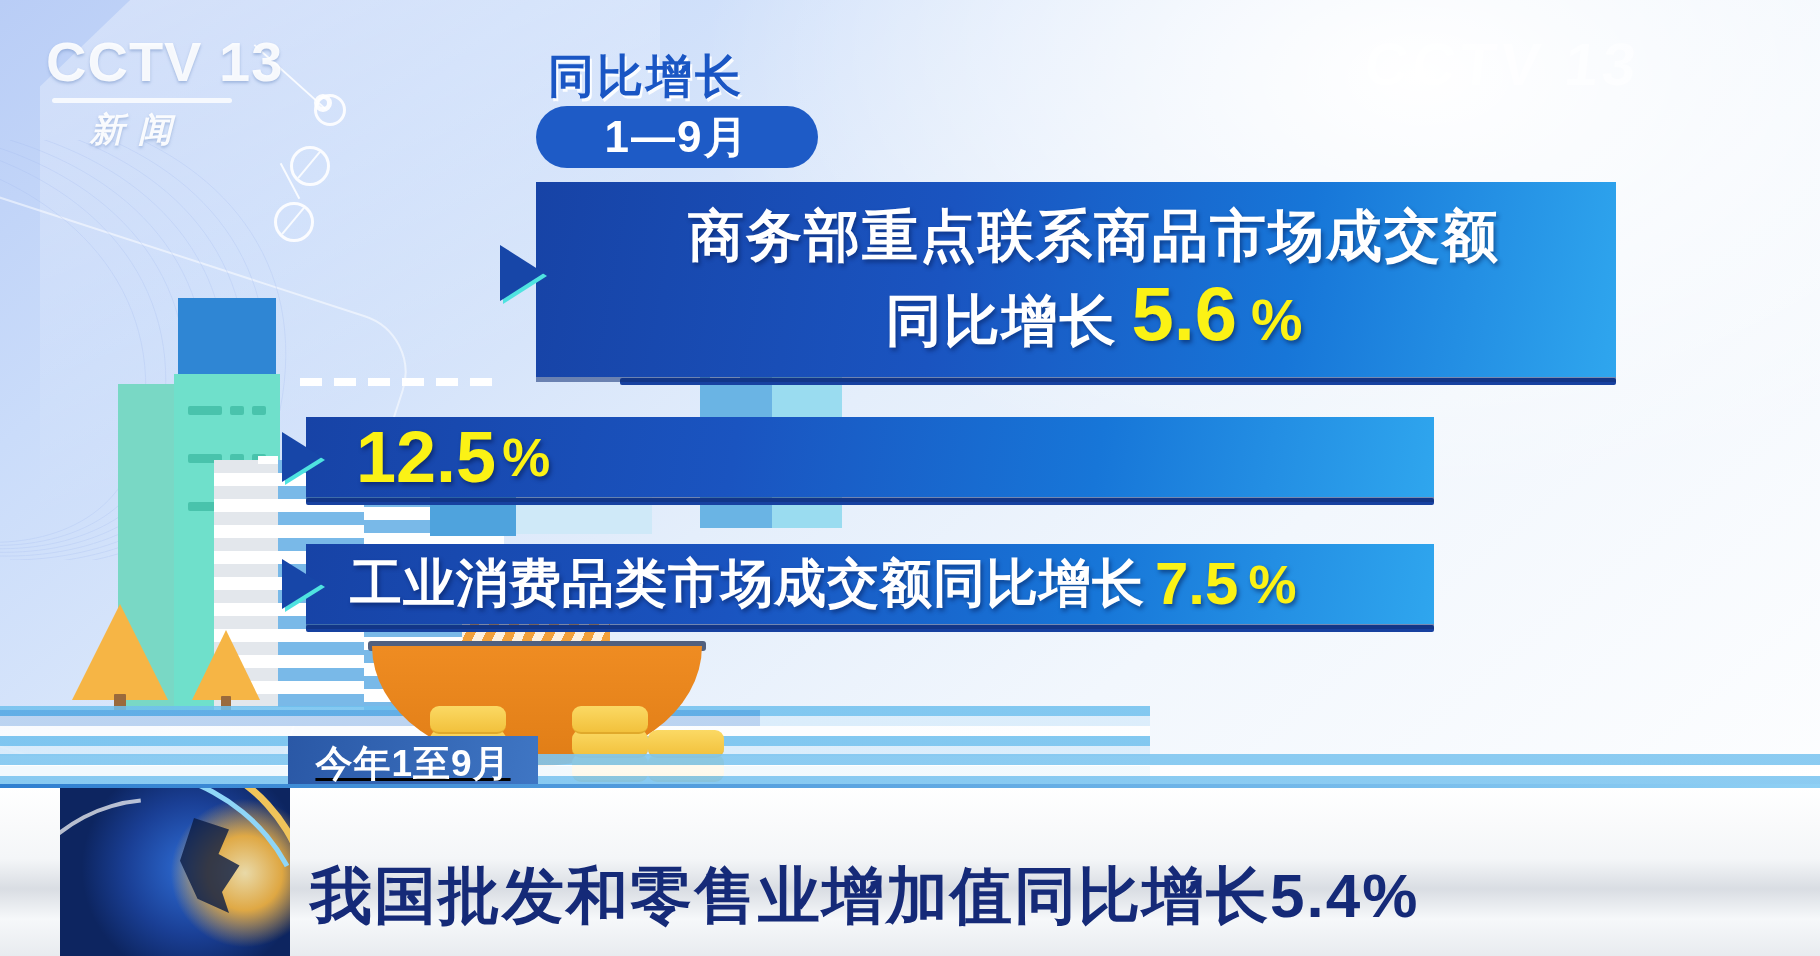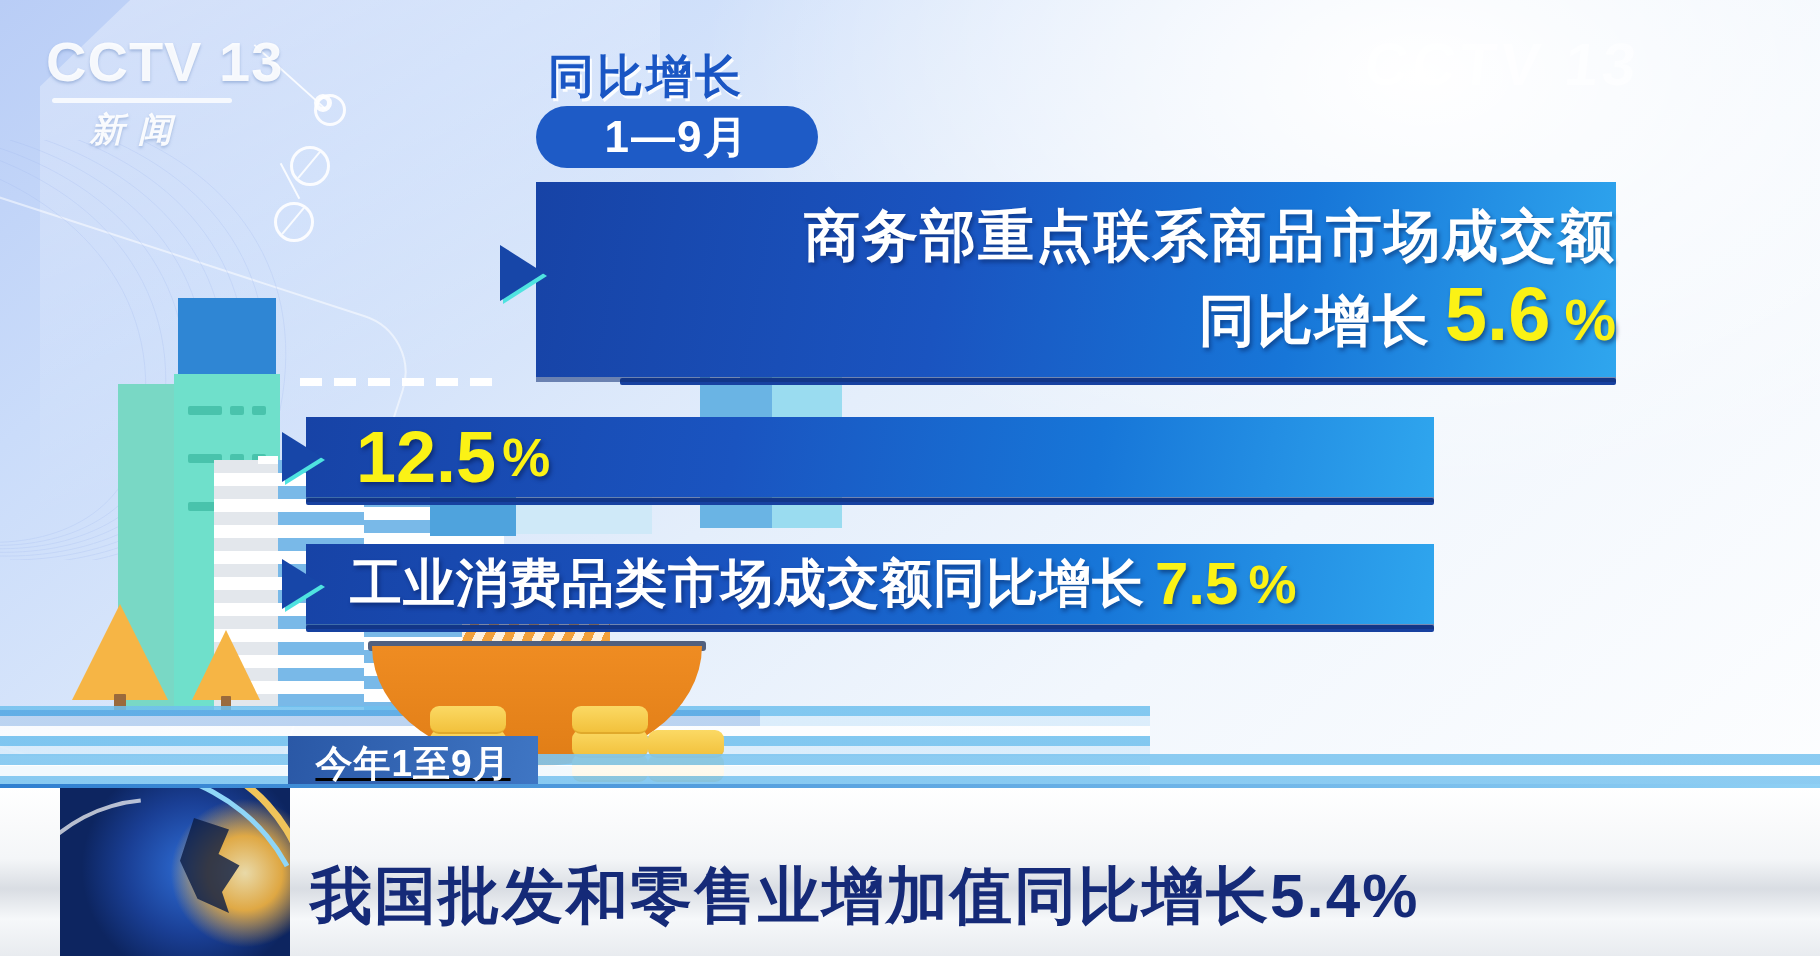--- a/index.html
+++ b/index.html
@@ -134,21 +134,21 @@
     color:#fbf215;font-weight:bold;
     text-shadow:2px 3px 4px rgba(0,20,70,.5);
   }
   .bar-underline{
     position:absolute;height:7px;background:#1741a0;border-radius:2px;z-index:3;
   }
 
   
   #banner1{
     left:536px;top:182px;width:1080px;height:195px;
-    flex-direction:column;align-items:flex-end;justify-content:center;
+    flex-direction:column;align-items:center;justify-content:center;
     padding-left:36px;box-sizing:border-box;
   }
   #banner1 .l1{font-size:56px;letter-spacing:2px;line-height:1.15;}
   #banner1 .l2{display:flex;align-items:baseline;line-height:1.1;margin-top:4px;}
   #banner1 .l2 .t{font-size:56px;letter-spacing:2px;}
   #banner1 .l2 .num{font-size:76px;margin-left:14px;}
   #banner1 .l2 .pct{font-size:58px;}
 
   
   #banner2{

